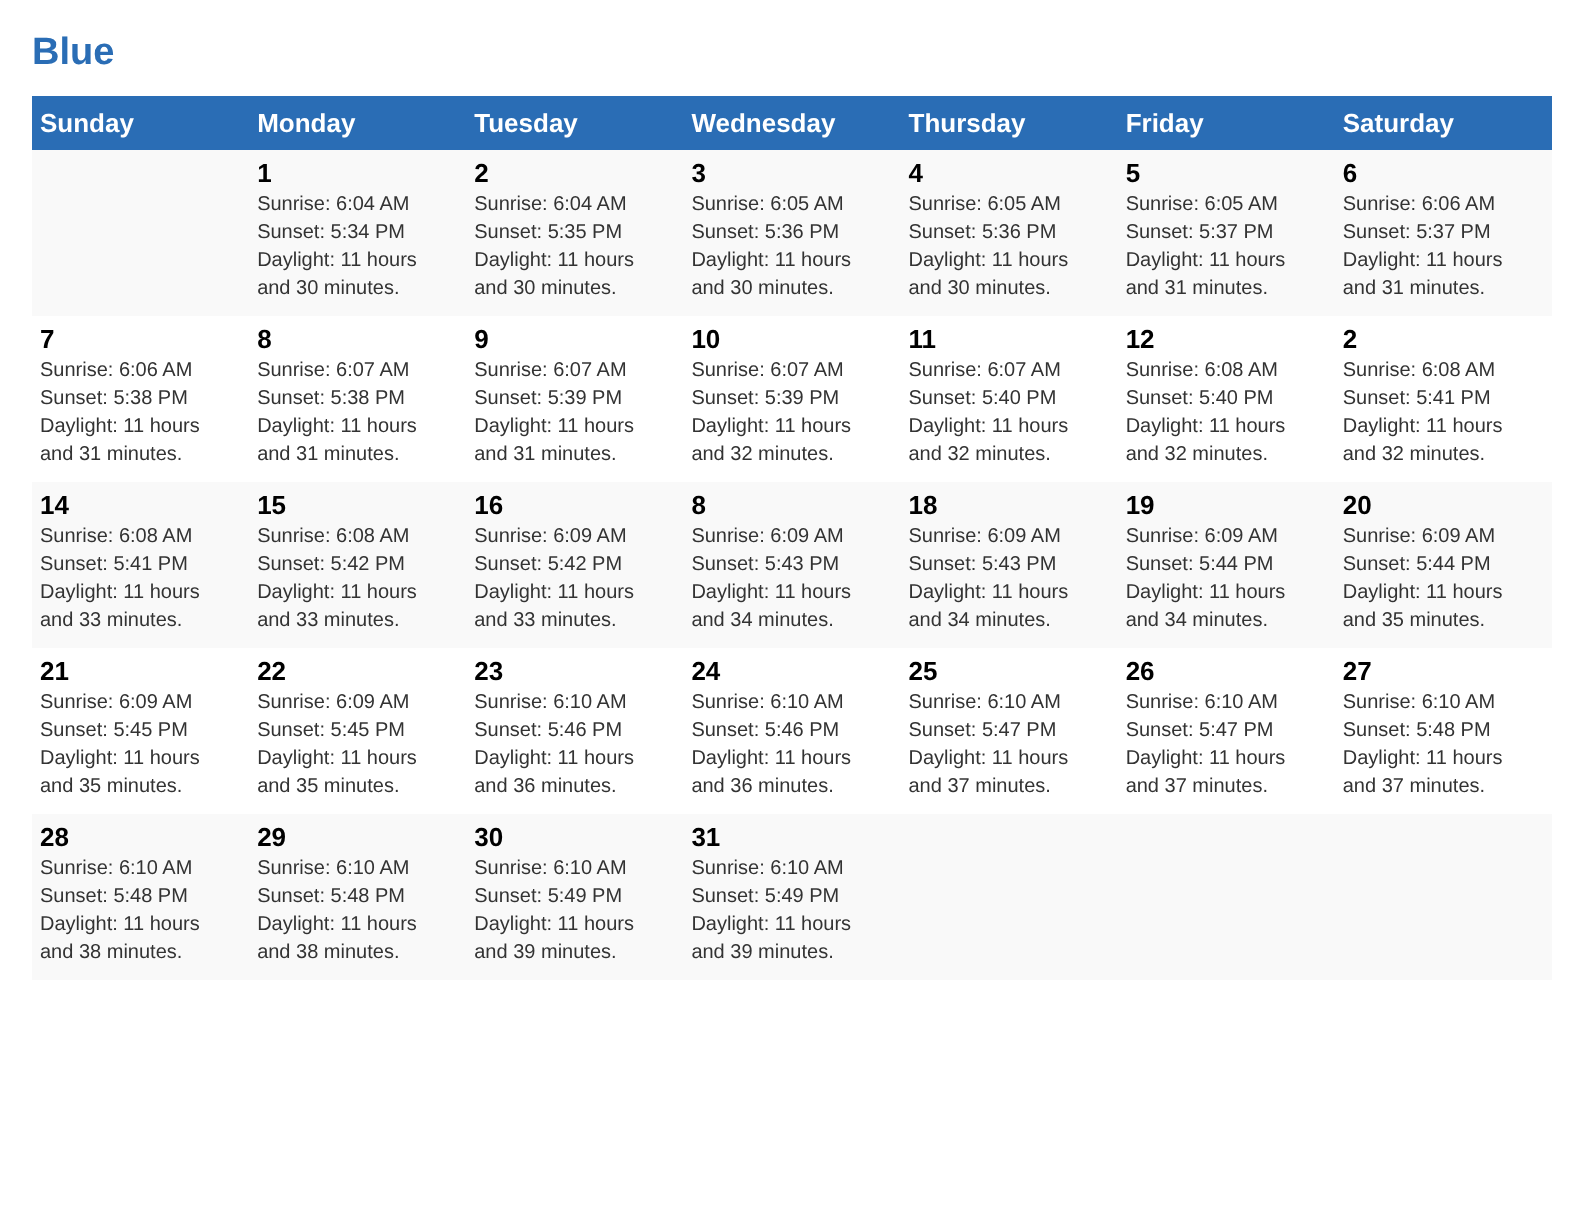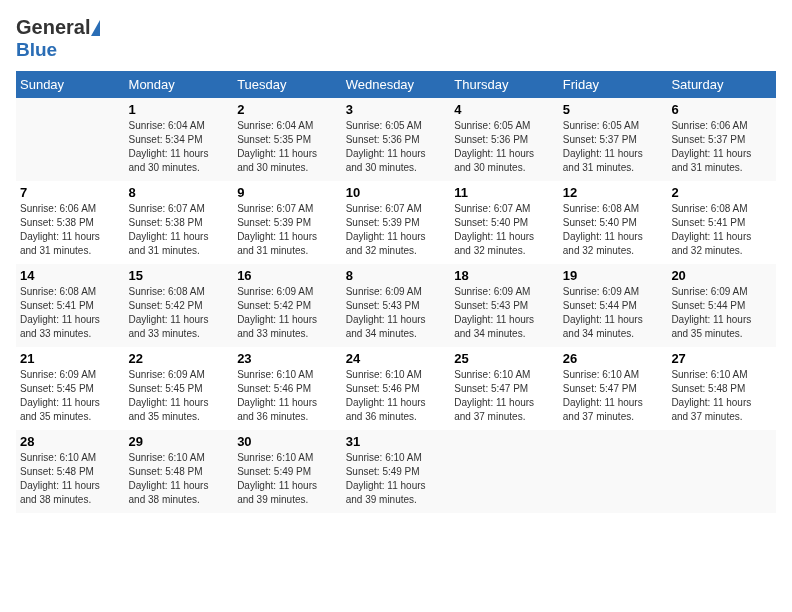--- a/index.html
+++ b/index.html
@@ -43,21 +43,21 @@
       width: 100%;
       border-collapse: collapse;
       font-size: 11px;
     }
     thead tr th {
       background: #2a6db5;
       color: white;
       padding: 6px 4px;
       text-align: left;
       font-size: 13px;
-      font-weight: normal;
+      font-weight: bold;
     }
     tbody tr {
       vertical-align: top;
     }
     tbody tr:nth-child(odd) {
       background: #f9f9f9;
     }
     tbody tr:nth-child(even) {
       background: #ffffff;
     }
@@ -88,24 +88,20 @@
       border-bottom: 16px solid #2a6db5;
       vertical-align: middle;
       margin-left: 1px;
     }
   </style>
 </head>
 <body>
 
 <div class="header">
   <div class="logo">
-    <div class="logo-row">
-      <span class="logo-general">General</span>
-      <span class="logo-icon"></span>
-    </div>
     <span class="logo-blue">Blue</span>
   </div>
   <div class="title-section">
   </div>
 </div>
 
 <table>
   <thead>
     <tr>
     <th>Sunday</th>

